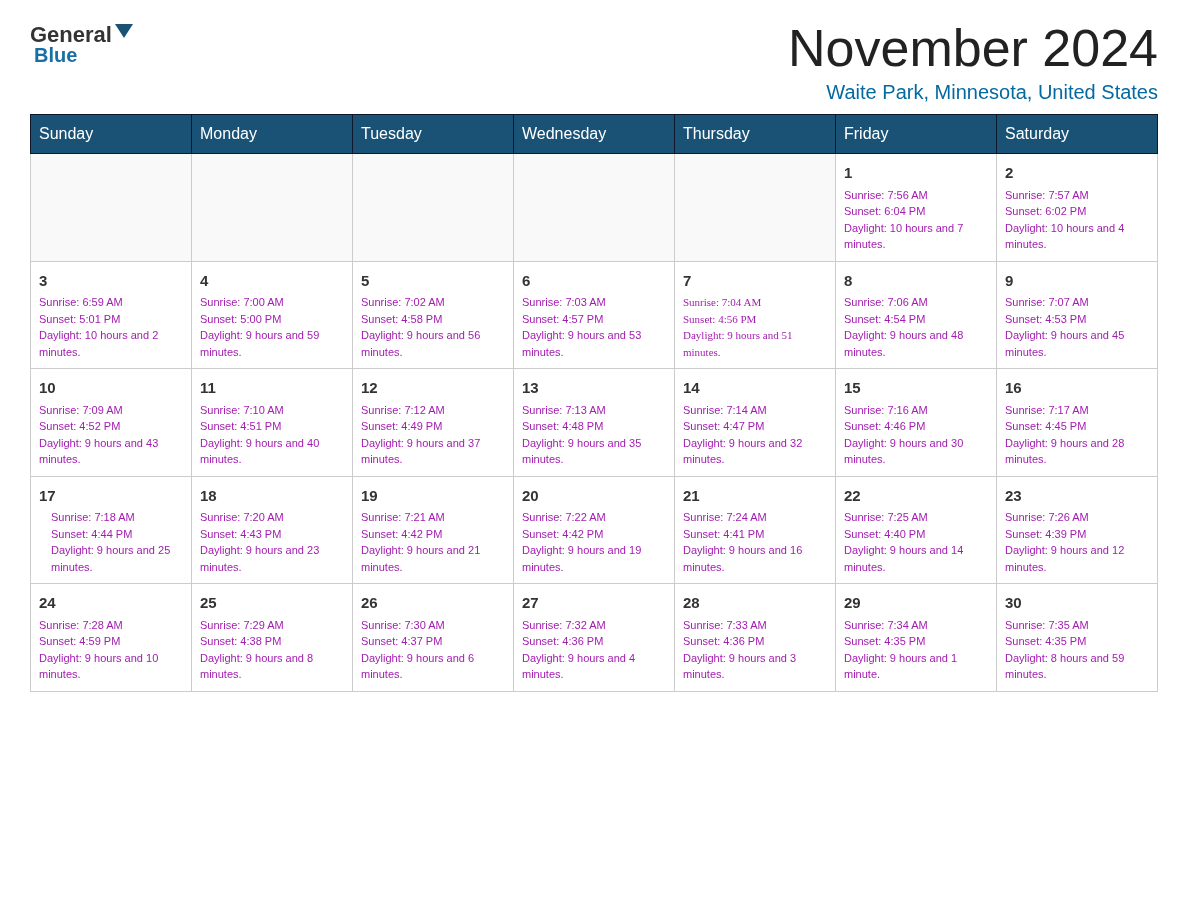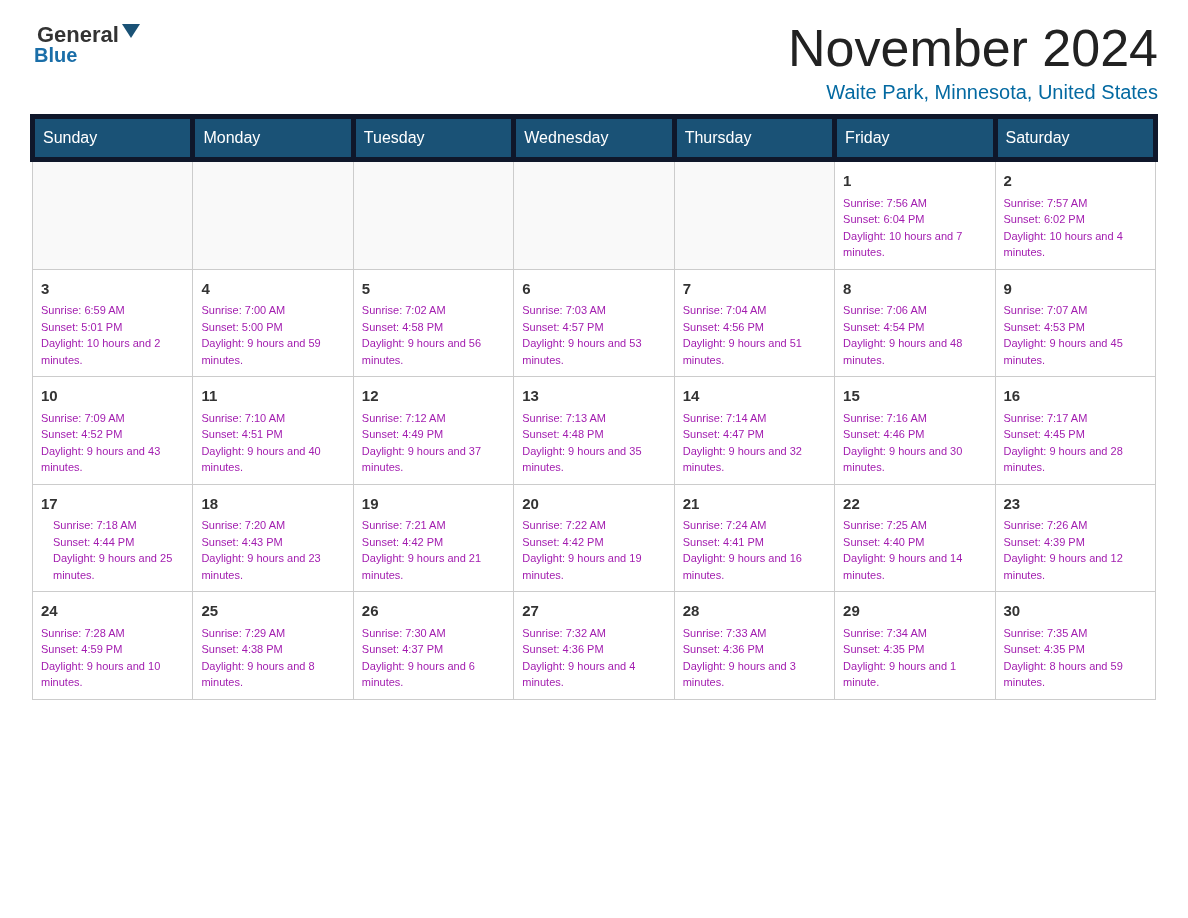--- a/index.html
+++ b/index.html
@@ -22,21 +22,21 @@
       flex-direction: column;
       align-items: flex-start;
     }
     .logo-text {
       display: flex;
       align-items: flex-end;
       font-size: 22px;
       font-weight: bold;
       color: #333;
     }
-    .logo-general { color: #333; margin-left: 7px; }
+    .logo-general { color: #333; }
     .title-section {
       text-align: right;
     }
     .month-title {
       font-size: 52px;
       font-weight: normal;
       color: #222;
       line-height: 1.1;
     }
     .location {
@@ -49,21 +49,21 @@
       border-collapse: collapse;
       margin-top: 8px;
     }
     .calendar th {
       background-color: #1a5276;
       color: #fff;
       padding: 10px 8px;
       font-size: 16px;
       font-weight: normal;
       text-align: left;
-      border: 5px solid #0f172a;
+      border: 1px solid #0f172a;
     }
     .calendar td {
       vertical-align: top;
       padding: 8px;
       border: 1px solid #ccc;
       width: calc(100% / 7);
       min-height: 100px;
       font-size: 13px;
       color: #333;
       line-height: 1.5;
@@ -162,21 +162,21 @@
 Daylight: 9 hours and 56 minutes.</div>
         </td>
         <td>
           <span class="day-num">6</span>
           <div class="day-info" style="white-space: pre-line;">Sunrise: 7:03 AM
 Sunset: 4:57 PM
 Daylight: 9 hours and 53 minutes.</div>
         </td>
         <td>
           <span class="day-num">7</span>
-          <div class="day-info" style="white-space: pre-line;">Sunrise: 7:04 AM
+          <div class="day-info" style="white-space: pre-line; font-family: Liberation Serif, serif;">Sunrise: 7:04 AM
 Sunset: 4:56 PM
 Daylight: 9 hours and 51 minutes.</div>
         </td>
         <td>
           <span class="day-num">8</span>
           <div class="day-info" style="white-space: pre-line;">Sunrise: 7:06 AM
 Sunset: 4:54 PM
 Daylight: 9 hours and 48 minutes.</div>
         </td>
         <td>

